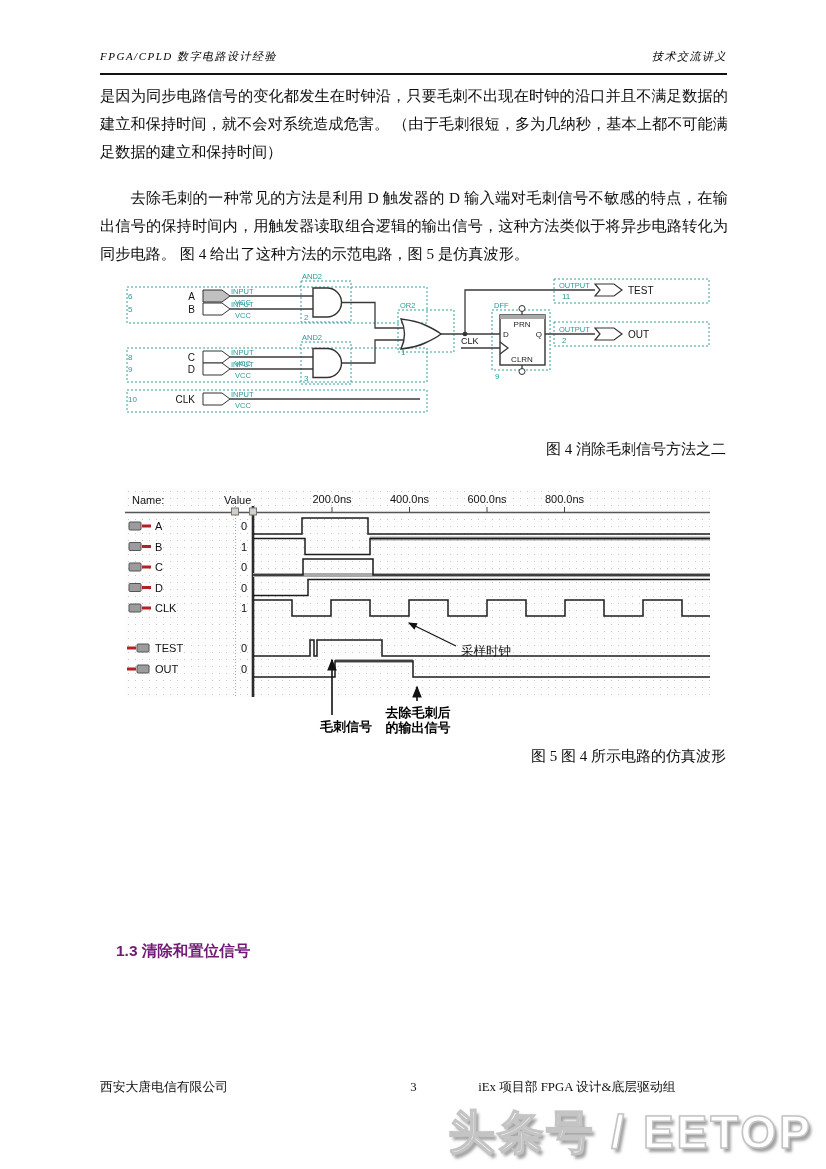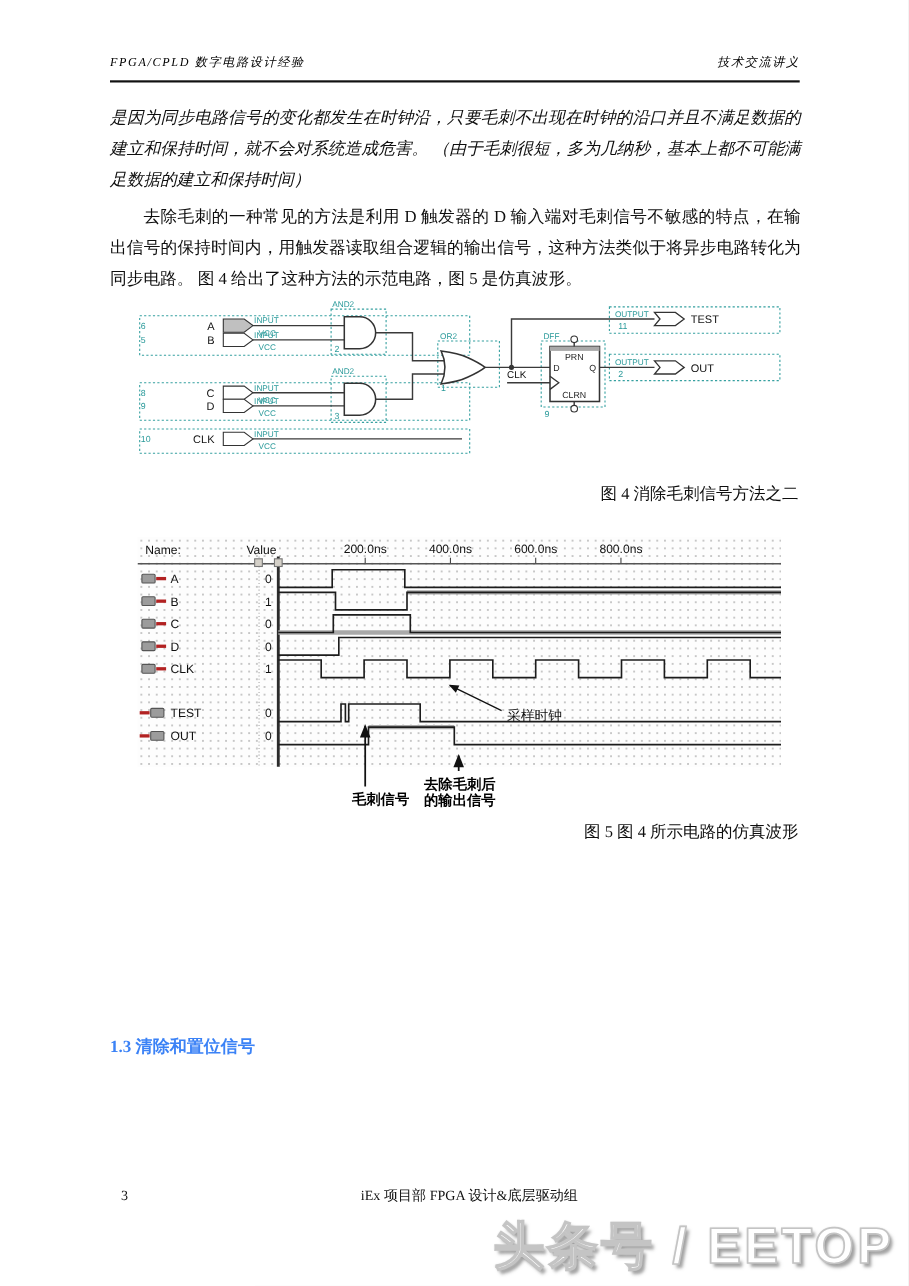--- a/index.html
+++ b/index.html
@@ -6,29 +6,29 @@
   #page{position:relative;width:826px;height:1169px;background:#ffffff;margin:0 auto;overflow:hidden;
         font-family:"Liberation Serif","DejaVu Serif",serif;color:#111;}
   .abs{position:absolute;}
   
   .hdr{left:100px;top:49px;width:627px;display:flex;justify-content:space-between;
        font-style:italic;font-size:11px;letter-spacing:1.5px;color:#000000;}
   .hdr-rule{left:100px;top:73px;width:627px;height:2px;background:#111;}
   
   .para{width:628px;left:100px;font-size:15.2px;line-height:28px;text-align:justify;color:#0e0e0e;}
   .ind{text-indent:2em;}
-  .p1{top:94px;font-style:italic;}
+  .p1{top:82px;}
   .p2{top:184px;}
   .p3{top:779px;line-height:27.3px;}
   .p4{top:973px;line-height:27.5px;}
   .caption{left:100px;width:626px;text-align:right;font-size:15px;color:#0e0e0e;}
   .cap4{top:440px;}
   .cap5{top:747px;}
-  .h13{left:100px;top:941px;width:626px;font-family:Liberation Serif, serif;
-       font-weight:bold;font-size:15.5px;color:#3b82f6;}
+  .h13{left:116px;top:941px;width:626px;font-family:Liberation Sans, sans-serif;
+       font-weight:bold;font-size:15.5px;color:#701a75;}
   
   .footer{left:100px;top:1079px;width:627px;display:flex;align-items:baseline;font-size:12.8px;color:#111;}
   .footer .fl{flex:1;text-align:left;}
   .footer .fc{flex:0;padding:0 10px;}
   .footer .fr{flex:1;text-align:center;}
   
   .watermark{right:0;top:1102px;font-family:"Liberation Sans","DejaVu Sans",sans-serif;
        font-size:46px;font-weight:bold;letter-spacing:3px;color:#ffffff;white-space:nowrap;
        -webkit-text-stroke:1.5px #c4c4c4;
        text-shadow:3px 4px 3px rgba(110,110,110,.65), 0 0 2px #b5b5b5;padding-right:13px;}
@@ -245,19 +245,20 @@
       <text x="293" y="244" class="wab" text-anchor="middle">的输出信号</text>
     </svg>
 
   <div class="abs caption cap5">图 5 图 4 所示电路的仿真波形</div>
 
 
   <div class="abs h13">1.3  清除和置位信号</div>
 
 
   <div class="abs footer">
+    <span class="fl">西安大唐电信有限公司</span>
     <span class="fc">3</span>
     <span class="fr">iEx 项目部 FPGA 设计&amp;底层驱动组</span>
   </div>
 
   <div class="abs watermark">头条号 / EETOP</div>
 
 </div>
 
 </body></html>

